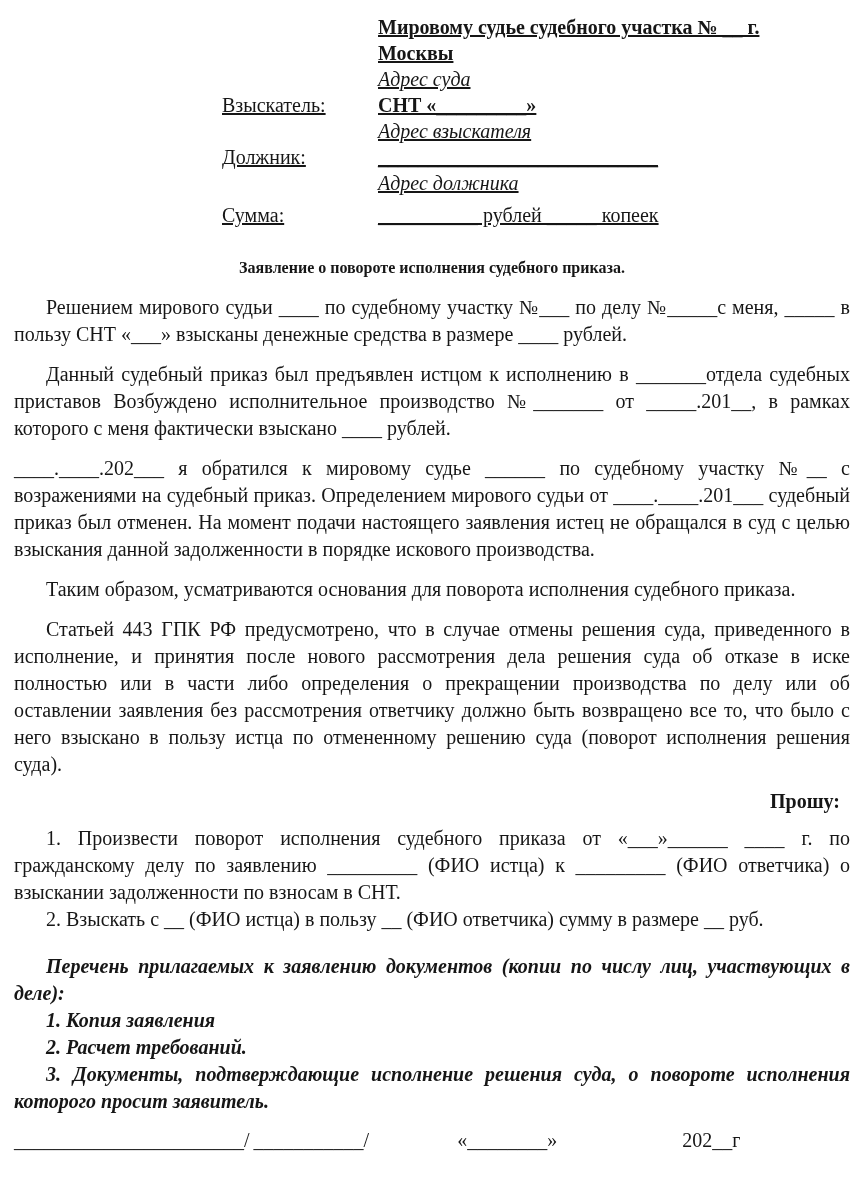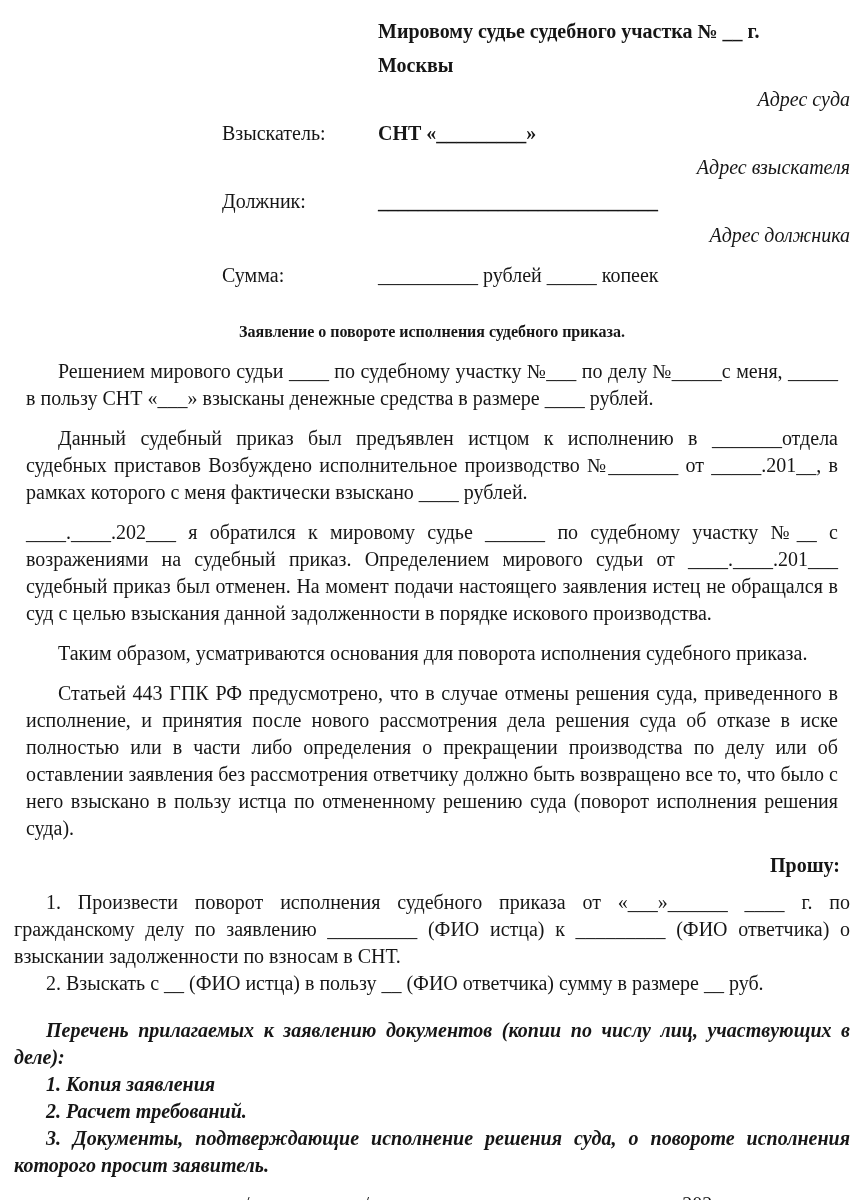--- a/index.html
+++ b/index.html
@@ -9,32 +9,32 @@
     height: 1200px;
     padding: 14px 15px 0 14px;
     font-family: "Liberation Serif", "DejaVu Serif", serif;
     font-size: 20px;
     line-height: 27px;
     color: #161616;
     overflow: hidden;
     background: #ffffff;
   }
   
-  .doc-header { margin-left: 208px; line-height: 34px; }
+  .doc-header { margin-left: 208px; line-height: 26px; text-decoration: underline; }
   .hrow { display: flex; align-items: baseline; }
   .hlabel { flex: 0 0 156px; }
   .hvalue { flex: 1 1 auto; min-width: 0; }
   .bold { font-weight: 700; }
-  .italic { font-style: italic; text-align: right; }
+  .italic { font-style: italic; }
   .prewrap { white-space: pre-line; }
   .sum-row { margin-top: 6px; }
   
   .doc-title { text-align: center; font-weight: 700; margin: 26px 0 10px; }
   
-  .para { text-align: justify; text-indent: 32px; margin: 13px 12px; }
+  .para { text-align: justify; text-indent: 32px; margin: 13px 0; }
   .no-indent { text-indent: 0; }
   .mb0 { margin-bottom: 0; }
   .m0 { margin: 0; }
   .request-heading { text-align: right; font-weight: 700; margin: 10px; }
   .attachments { margin-top: 20px; font-weight: 700; font-style: italic; }
   
   .sig-row { display: flex; align-items: baseline; margin-top: 12px; white-space: nowrap; }
   .sig-2 { margin-left: 4px; }
   .sig-3 { margin-left: 88px; }
   .sig-4 { margin-left: 125px; }

